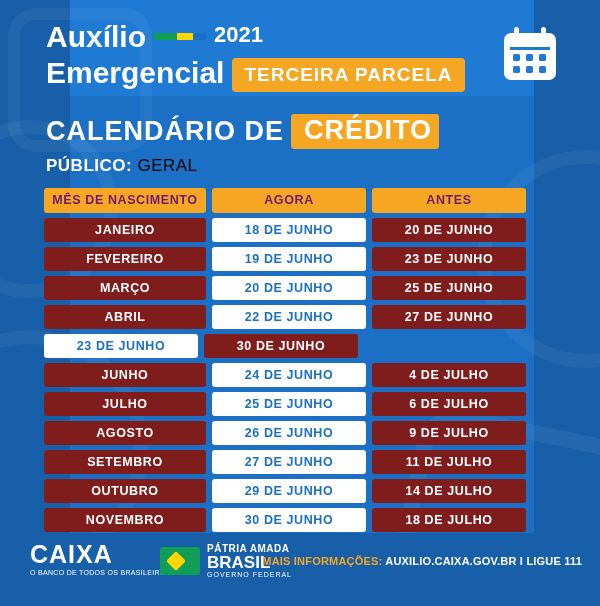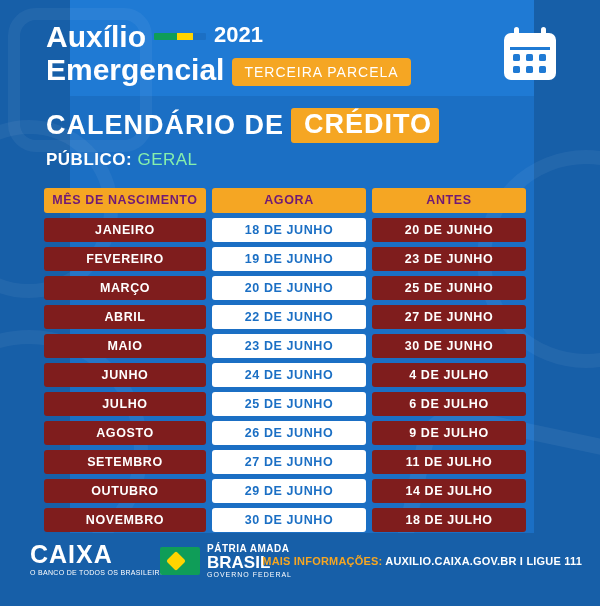--- a/index.html
+++ b/index.html
@@ -90,22 +90,22 @@
     font-size: 22px;
     font-weight: bold;
     color: #ffffff;
     line-height: 22px;
     margin-top: 2px;
   }
   .parcela {
     display: inline-block;
     background: #f5a623;
     color: #ffffff;
-    font-size: 14px;
-    font-weight: normal;
+    font-size: 19px;
+    font-weight: bold;
     letter-spacing: 1px;
     padding: 6px 12px 6px 12px;
     border-radius: 4px;
     margin-top: 4px;
   }
   .header-row2 {
     display: flex;
     align-items: center;
     gap: 8px;
     margin-top: 2px;
@@ -130,21 +130,21 @@
   }
   .publico {
     margin-top: 7px;
     font-size: 17px;
     color: #ffffff;
     font-weight: bold;
     letter-spacing: 0.5px;
   }
   .publico .val {
     font-weight: normal;
-    color: #86efac;
+    color: #000000;
   }
 
   
   .cal-icon {
     position: absolute;
     right: 42px;
     top: 26px;
     width: 56px;
     height: 56px;
   }
@@ -341,21 +341,20 @@
       <div class="cell c-month orange">MARÇO</div>
       <div class="cell c-agora white">20 DE JUNHO</div>
       <div class="cell c-antes orange">25 DE JUNHO</div>
     </div>
     <div class="trow">
       <div class="cell c-month orange">ABRIL</div>
       <div class="cell c-agora white">22 DE JUNHO</div>
       <div class="cell c-antes orange">27 DE JUNHO</div>
     </div>
     <div class="trow">
-      <div class="cell c-month orange">MAIO</div>
       <div class="cell c-agora white">23 DE JUNHO</div>
       <div class="cell c-antes orange">30 DE JUNHO</div>
     </div>
     <div class="trow">
       <div class="cell c-month orange">JUNHO</div>
       <div class="cell c-agora white">24 DE JUNHO</div>
       <div class="cell c-antes orange">4 DE JULHO</div>
     </div>
     <div class="trow">
       <div class="cell c-month orange">JULHO</div>

